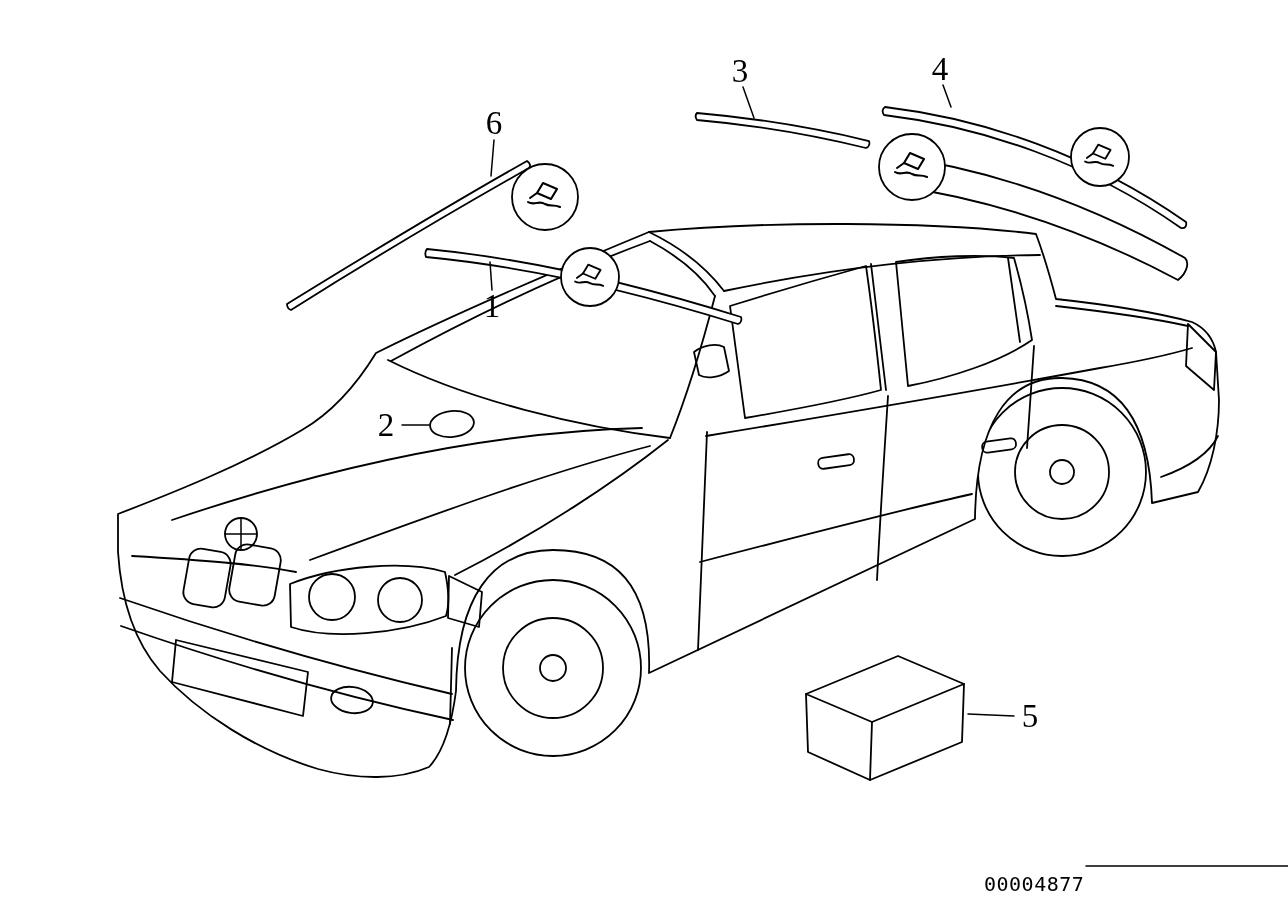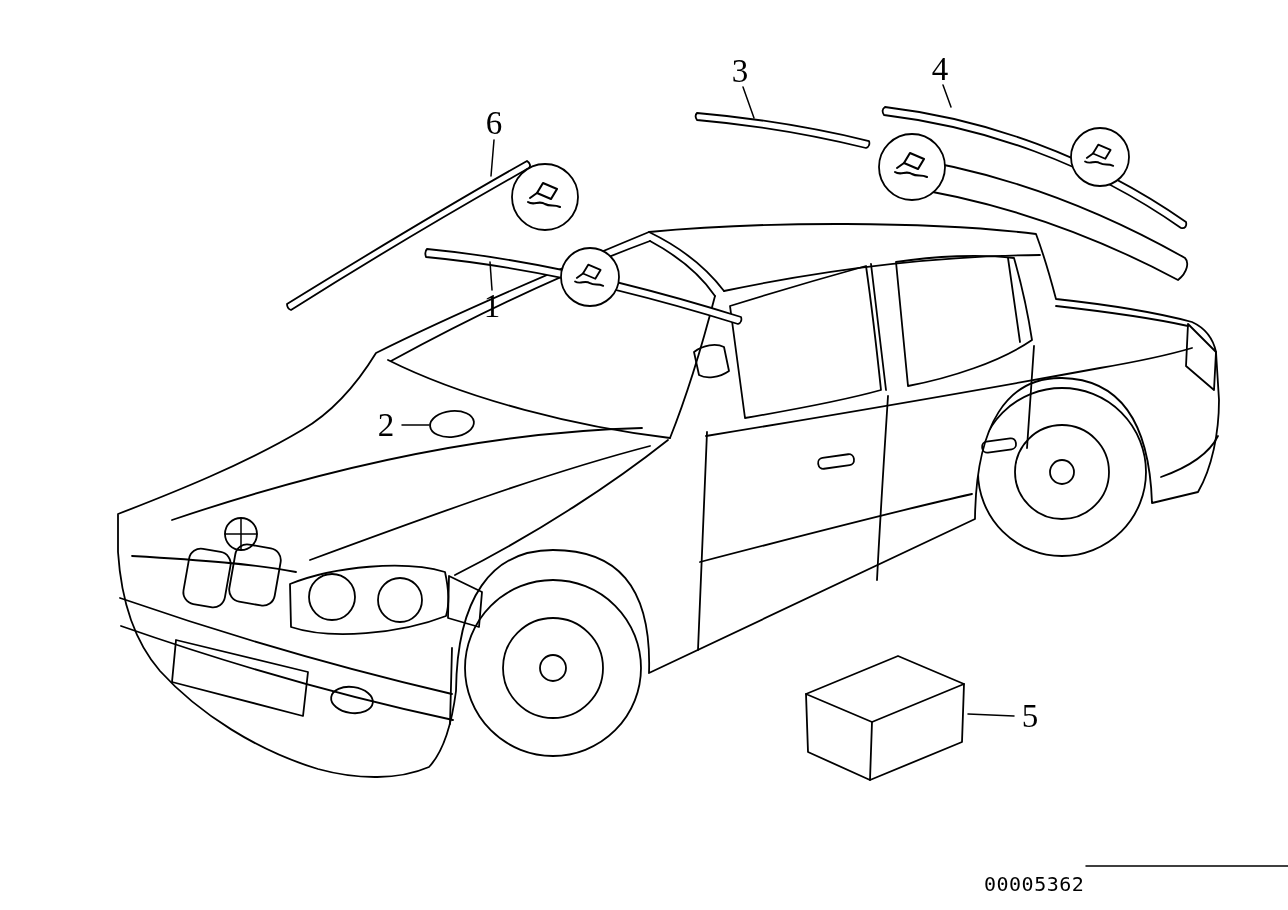--- a/index.html
+++ b/index.html
@@ -171,15 +171,15 @@
     <path class="ln thin" d="M 1086 866 L 1288 866"></path>
   </svg>
 
   <div class="callout" style="left:492px; top:306px;">1</div>
   <div class="callout" style="left:386px; top:425px;">2</div>
   <div class="callout" style="left:740px; top:71px;">3</div>
   <div class="callout" style="left:940px; top:69px;">4</div>
   <div class="callout" style="left:1030px; top:716px;">5</div>
   <div class="callout" style="left:494px; top:123px;">6</div>
 
-  <div class="docnum" style="left:984px; top:872px;">00005362</div>
+  <div class="docnum" style="left:984px; top:872px;">00004877</div>
 
 </div>
 
 </body></html>

